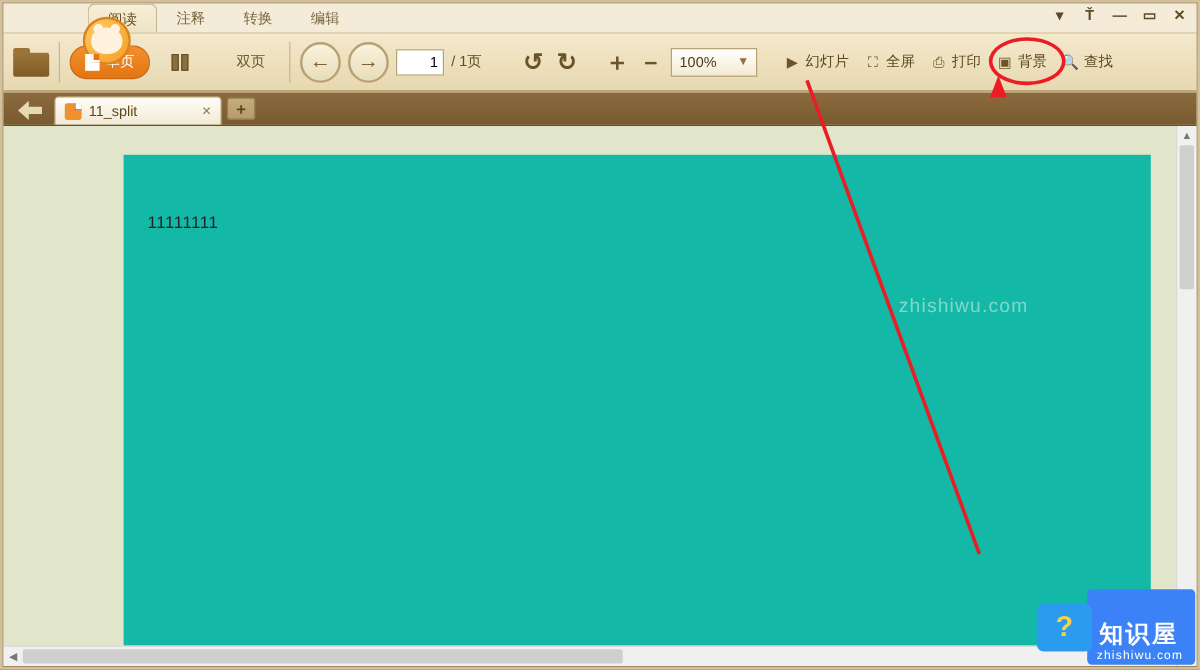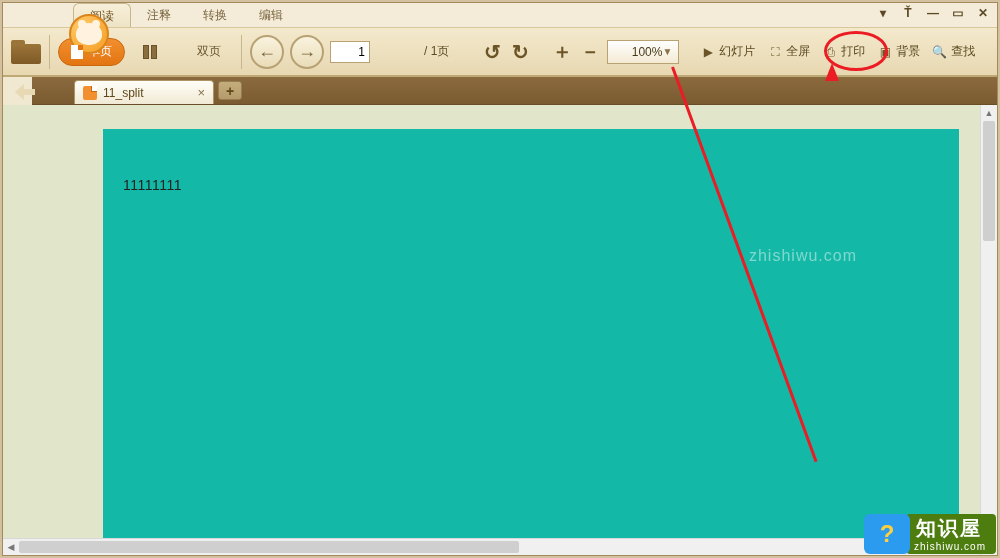--- a/index.html
+++ b/index.html
@@ -39,33 +39,33 @@
   .pill.flat { background: transparent; color: #6b5730; gap: 40px; }
   
   .page-icon { width:12px; height:14px; background: #fff; position: relative; }
   .page-icon.orange-fold::before { content:''; position:absolute; right:0;top:0;width:5px;height:5px;background:#e37512;border-bottom:2px solid #fff;border-left:2px solid #fff; }
   .dbl-col { width:14px;height:14px;display:flex;gap:2px; }
   .dbl-col span{flex:1;background:#8a6e3e;border:1px solid #6a522b;}
   
   .nav-btn { width: 34px; height: 34px; border-radius: 50%; border: 2px solid #b8a274; background: linear-gradient(#f9f2dd,#e9dcb8); display:flex;align-items:center;justify-content:center; color:#7a6238; font-size:18px; font-weight:bold; }
   
   .page-input { width: 40px; height: 22px; border: 1px solid #b8a274; background: #fff; text-align: right; padding: 0 4px; font-size: 12px; }
-  .page-total { font-size: 12px; color: #5f4c24; margin-left: 48px; }
+  .page-total { font-size: 12px; color: #5f4c24; }
   
   .tb-ico { width: 22px; height: 22px; display:flex;align-items:center;justify-content:center; color:#6b5526; font-size:20px; font-weight:bold; }
   
-  .zoom-select { width: 72px; height: 24px; border: 1px solid #b8a274; background: linear-gradient(#fff,#f3ead3); font-size: 12px; display:flex; align-items:center; padding: 0 6px; justify-content: flex-end; color: #4a3a18; }
+  .zoom-select { width: 72px; height: 24px; border: 1px solid #b8a274; background: linear-gradient(#fff,#f3ead3); font-size: 12px; display:flex; align-items:center; padding: 0 6px; justify-content: space-between; color: #4a3a18; }
   .zoom-select .arr { font-size: 10px; color: #8a734a; }
   
   .tb-action { display:flex; align-items:center; gap:3px; font-size:12px; color:#5c4920; padding: 3px 3px; }
   .ico-box { width:16px;height:16px; display:inline-flex;align-items:center;justify-content:center; color:#6b5526; }
   .print-ring { position:absolute; width:64px; height:40px; border:3px solid #eb1c24; border-radius:50%; left: 821px; top: 28px; pointer-events:none; }
   
   
-  .tabstrip { height: 28px; background: linear-gradient(#8b6a3e,#7a5a30); display:flex; align-items:stretch; padding-left: 42px; gap: 4px; border-bottom: 1px solid #684d25; margin-left: 29px; }
+  .tabstrip { height: 28px; background: linear-gradient(#8b6a3e,#7a5a30); display:flex; align-items:stretch; padding-left: 42px; gap: 4px; border-bottom: 1px solid #684d25; }
   .doc-tab { width: 140px; background: linear-gradient(#fffef8,#f0e9d4); border: 1px solid #ae9463; border-bottom:none; border-radius: 4px 4px 0 0; display: flex; align-items: center; padding: 0 8px; font-size: 12px; color:#5e4819; position:relative; margin-top:3px; }
   .doc-tab .ico { width:14px;height:14px;background:#f28f2e;border-radius:2px;margin-right:6px; position:relative; }
   .doc-tab .ico::after{content:'';position:absolute;right:0;top:0;width:5px;height:5px;background:#fff;border-left:1px solid #c96810;border-bottom:1px solid #c96810;}
   .doc-tab .close { margin-left:auto; color:#8a734a; font-size:13px; }
   .new-tab { width:24px; background: linear-gradient(#c4ad7c,#b59b6b); border:1px solid #967c4e; border-radius:3px; margin: 4px 0; display:flex;align-items:center;justify-content:center;color:#5e4819;font-size:14px;font-weight:bold; }
   .tabstrip-back { position:absolute; left:3px; top:76px; width:38px;height:26px; display:flex;align-items:center;justify-content:center; }
   .tabstrip-back svg { fill:#e6d9b3 }
   
   
   .content-row { display:flex; height: calc(100% - 24px - 50px - 28px); }
@@ -93,21 +93,21 @@
   .page-area { padding-bottom:17px; }
   
   
   .arrow-line { position:absolute; left:668px; top:64px; width:3px; height:420px; background:#eb1c24; transform: rotate(-20deg); transform-origin: top center; pointer-events:none; }
   .arrow-head { position:absolute; left:822px; top:60px; width:0;height:0;border-left:7px solid transparent;border-right:7px solid transparent;border-bottom:18px solid #eb1c24; pointer-events:none; }
   
   
   .wm-badge { position:absolute; right:4px; bottom:4px; display:flex; align-items:center; pointer-events:none; }
   .wm-monitor { width:46px;height:40px;background:#2a9bef;border-radius:6px; position:relative; display:flex;align-items:center;justify-content:center; margin-right:-4px; z-index:2; }
   .wm-monitor::after{content:'?';color:#ffcf3d;font-size:24px;font-weight:bold;}
-  .wm-text { background:#4d7c0f; color:#fff; padding:1px 14px 12px 10px; border-radius:4px; position:relative; }
+  .wm-text { background:#3b82f6; color:#fff; padding:24px 14px 12px 10px; border-radius:4px; position:relative; }
   .wm-text .t1{font-size:20px;font-weight:bold;letter-spacing:2px;}
   .wm-text .t2{font-size:10px;letter-spacing:1px;position:absolute;right:10px;bottom:2px;}
   .wm-ghost { position:absolute; right:140px; top:244px; font-size:16px; color:rgba(255,255,255,.45); letter-spacing:1px; pointer-events:none; }
 </style>
 </head>
 <body>
 
 <div class="window">
 
   <div class="menubar">

